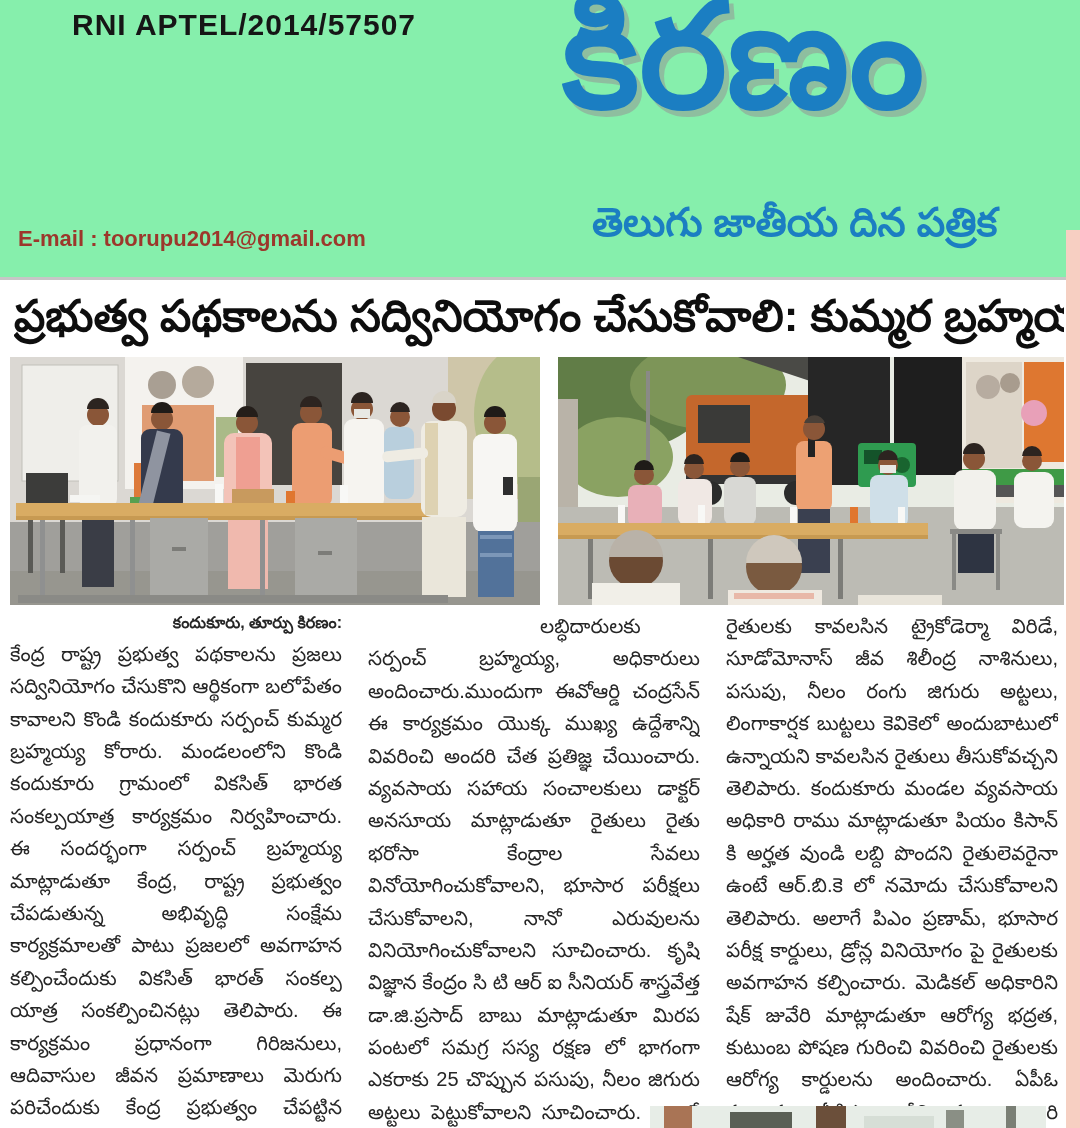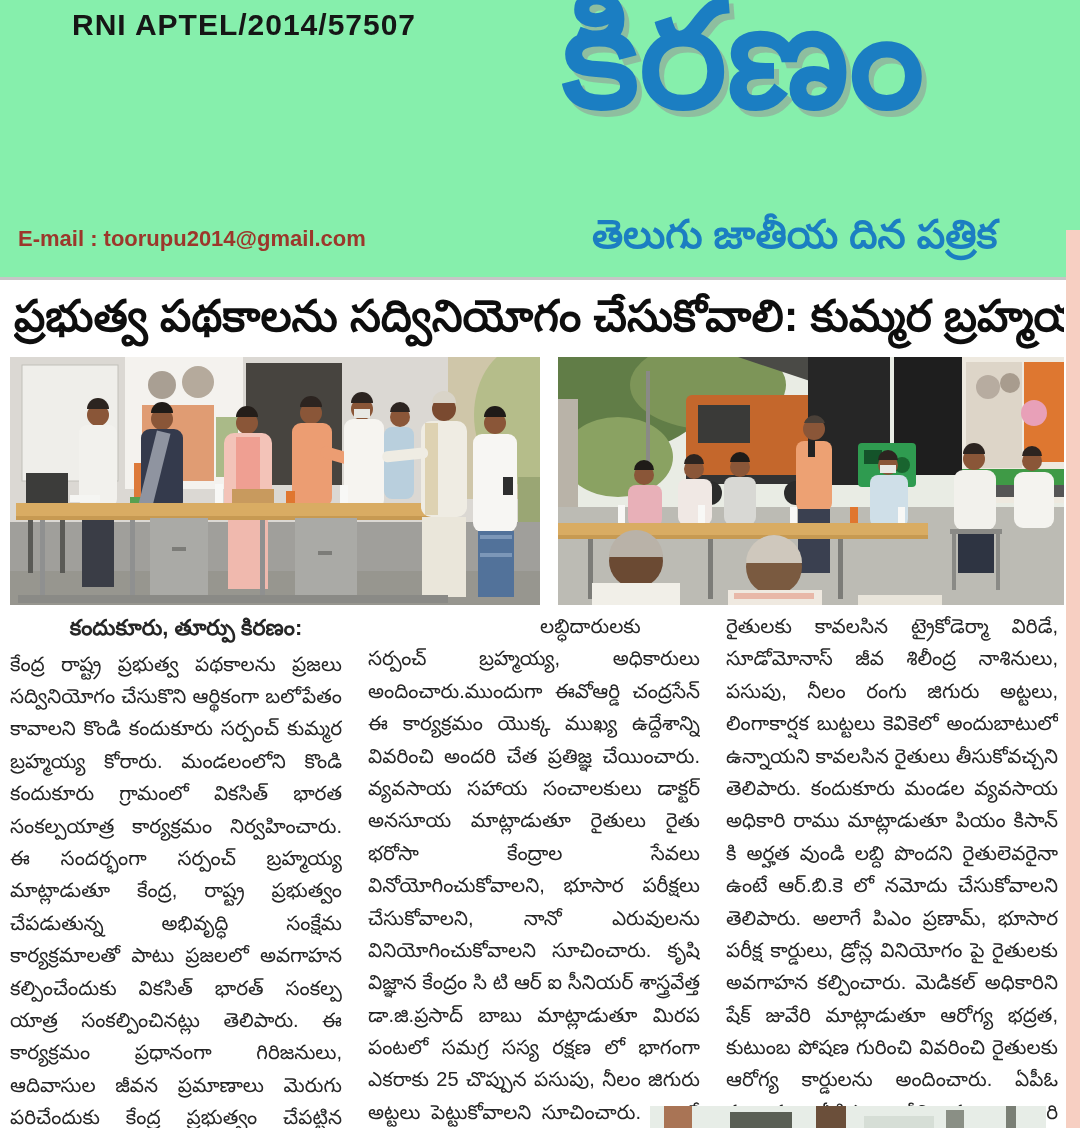--- a/index.html
+++ b/index.html
@@ -12,40 +12,40 @@
   .rni{position:absolute;left:72px;top:8px;font-size:30px;font-weight:bold;color:#161616;letter-spacing:1px;}
   .masthead-left{
     position:absolute;left:14px;top:18px;font-size:148px;line-height:1;font-weight:bold;
     color:#1b7ec2;text-shadow:5px 6px 0 rgba(150,150,150,.55);white-space:nowrap;
   }
   .masthead-right{
     position:absolute;left:562px;top:-18px;font-size:148px;line-height:1;font-weight:bold;
     color:#1b7ec2;text-shadow:5px 6px 0 rgba(150,150,150,.55);white-space:nowrap;
   }
   .email{position:absolute;left:18px;top:226px;font-size:22px;font-weight:bold;color:#9c372b;}
-  .tagline{position:absolute;left:592px;top:212px;font-size:40px;font-weight:bold;color:#1b7ec2;white-space:nowrap;}
+  .tagline{position:absolute;left:592px;top:200px;font-size:40px;font-weight:bold;color:#1b7ec2;white-space:nowrap;}
   .rule{position:absolute;top:277px;left:0;width:1080px;height:3px;background:#c6c6c6;}
   
   .headline{
     position:absolute;top:283px;left:14px;width:1050px;height:70px;
     font-size:44px;line-height:66px;font-weight:bold;color:#0e0e0e;white-space:nowrap;overflow:hidden;
   }
   
   .photos{position:absolute;top:357px;left:0;width:1080px;height:248px;}
   .photo{position:absolute;top:0;height:248px;overflow:hidden;background:#d8d5d0;}
   .photo svg{display:block;width:100%;height:100%;}
   .photo-left{left:10px;width:530px;}
   .photo-right{left:558px;width:506px;}
   
   .article{
     position:absolute;top:610px;left:10px;width:1048px;height:518px;
     display:flex;gap:26px;overflow:hidden;
   }
   .col{flex:1;font-size:20px;line-height:1.62;text-align:justify;color:#262626;overflow:hidden;}
-  .dateline{font-weight:bold;font-size:22px;text-indent:20px;text-align:center;margin:0 0 2px 0;}
+  .dateline{font-weight:bold;font-size:16px;text-indent:20px;text-align:right;margin:0 0 2px 0;}
   .col p{margin:0;}
   .col2 p{text-indent:172px;}
   
   .edge-strip{position:absolute;right:0;top:230px;width:14px;height:898px;background:#f7cfc2;}
   .bottom-photo{position:absolute;left:650px;top:1106px;width:396px;height:22px;overflow:hidden;}
   .bottom-photo svg{display:block;width:100%;height:100%;}
 </style>
 </head>
 <body>
 

